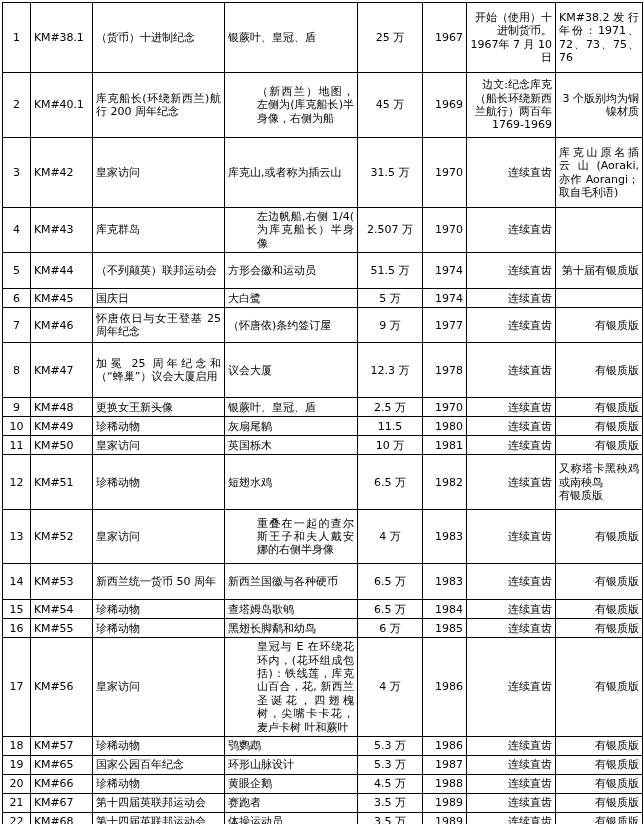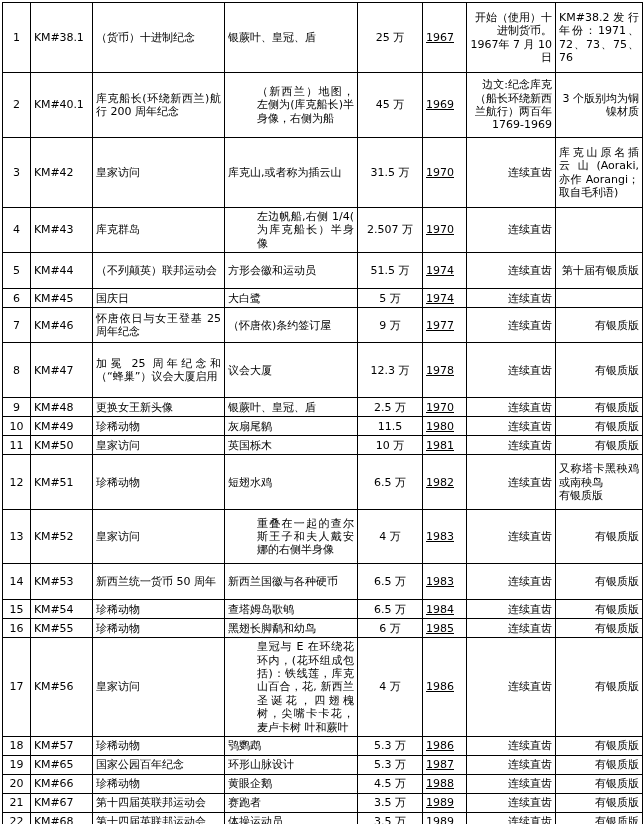--- a/index.html
+++ b/index.html
@@ -68,23 +68,22 @@
   td.cell-desc.justify {
     text-align: justify;
     text-align-last: left;
     padding-left: 32px;
   }
   td.cell-mint {
     text-align: center;
     padding-left: 5px;
   }
   td.cell-year {
-    text-align: left;
+    text-align: right;
     font-size: 10.5px;
-    text-decoration: underline;
   }
   td.cell-edge {
     text-align: right;
   }
   td.cell-note {
     text-align: right;
     font-size: 10.5px;
     line-height: 1.25;
   }
   td.cell-note.justify {

